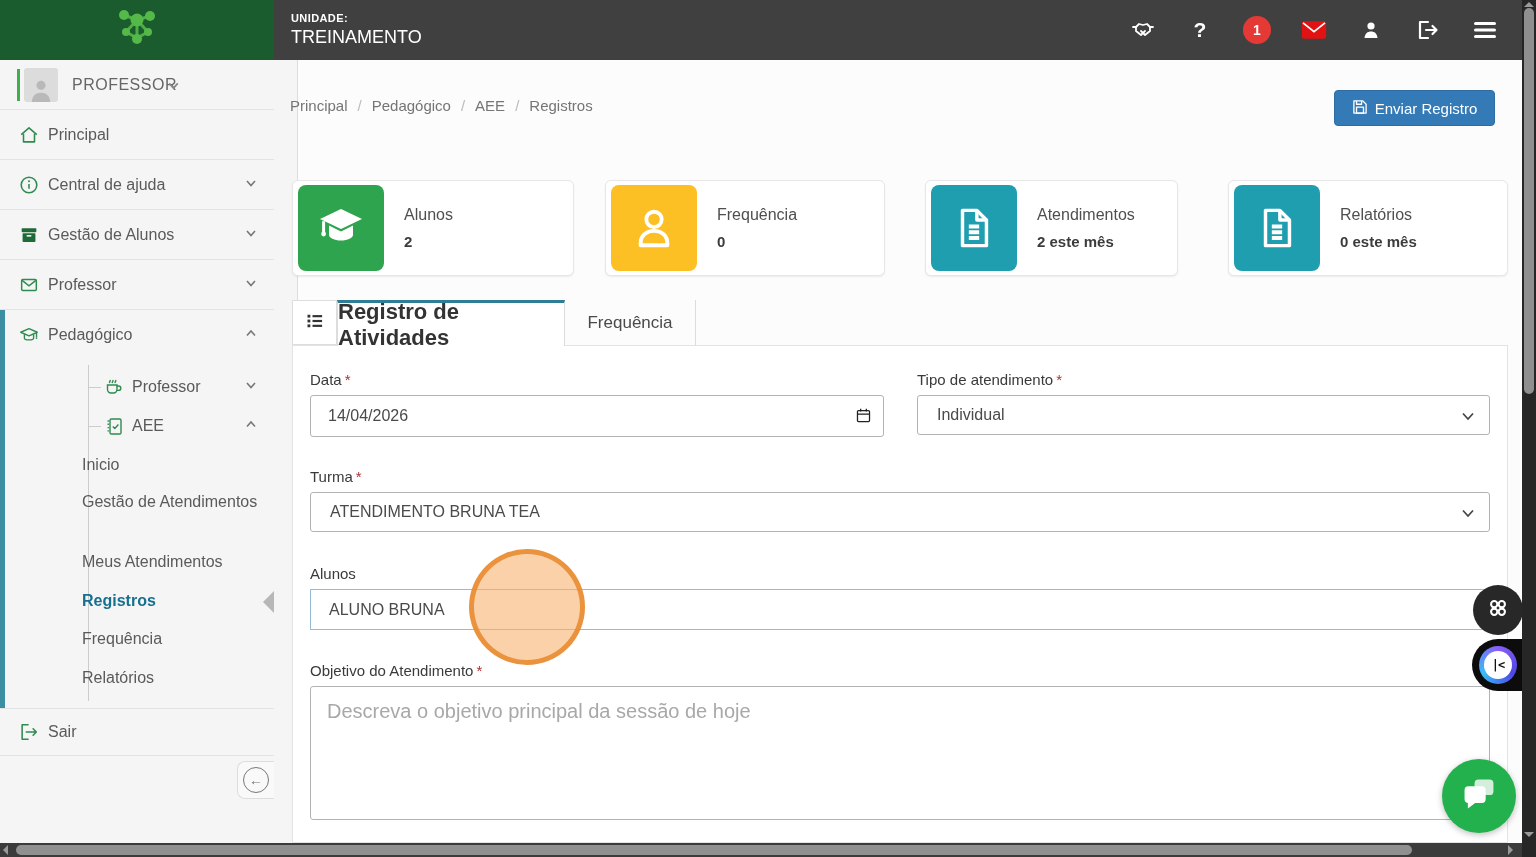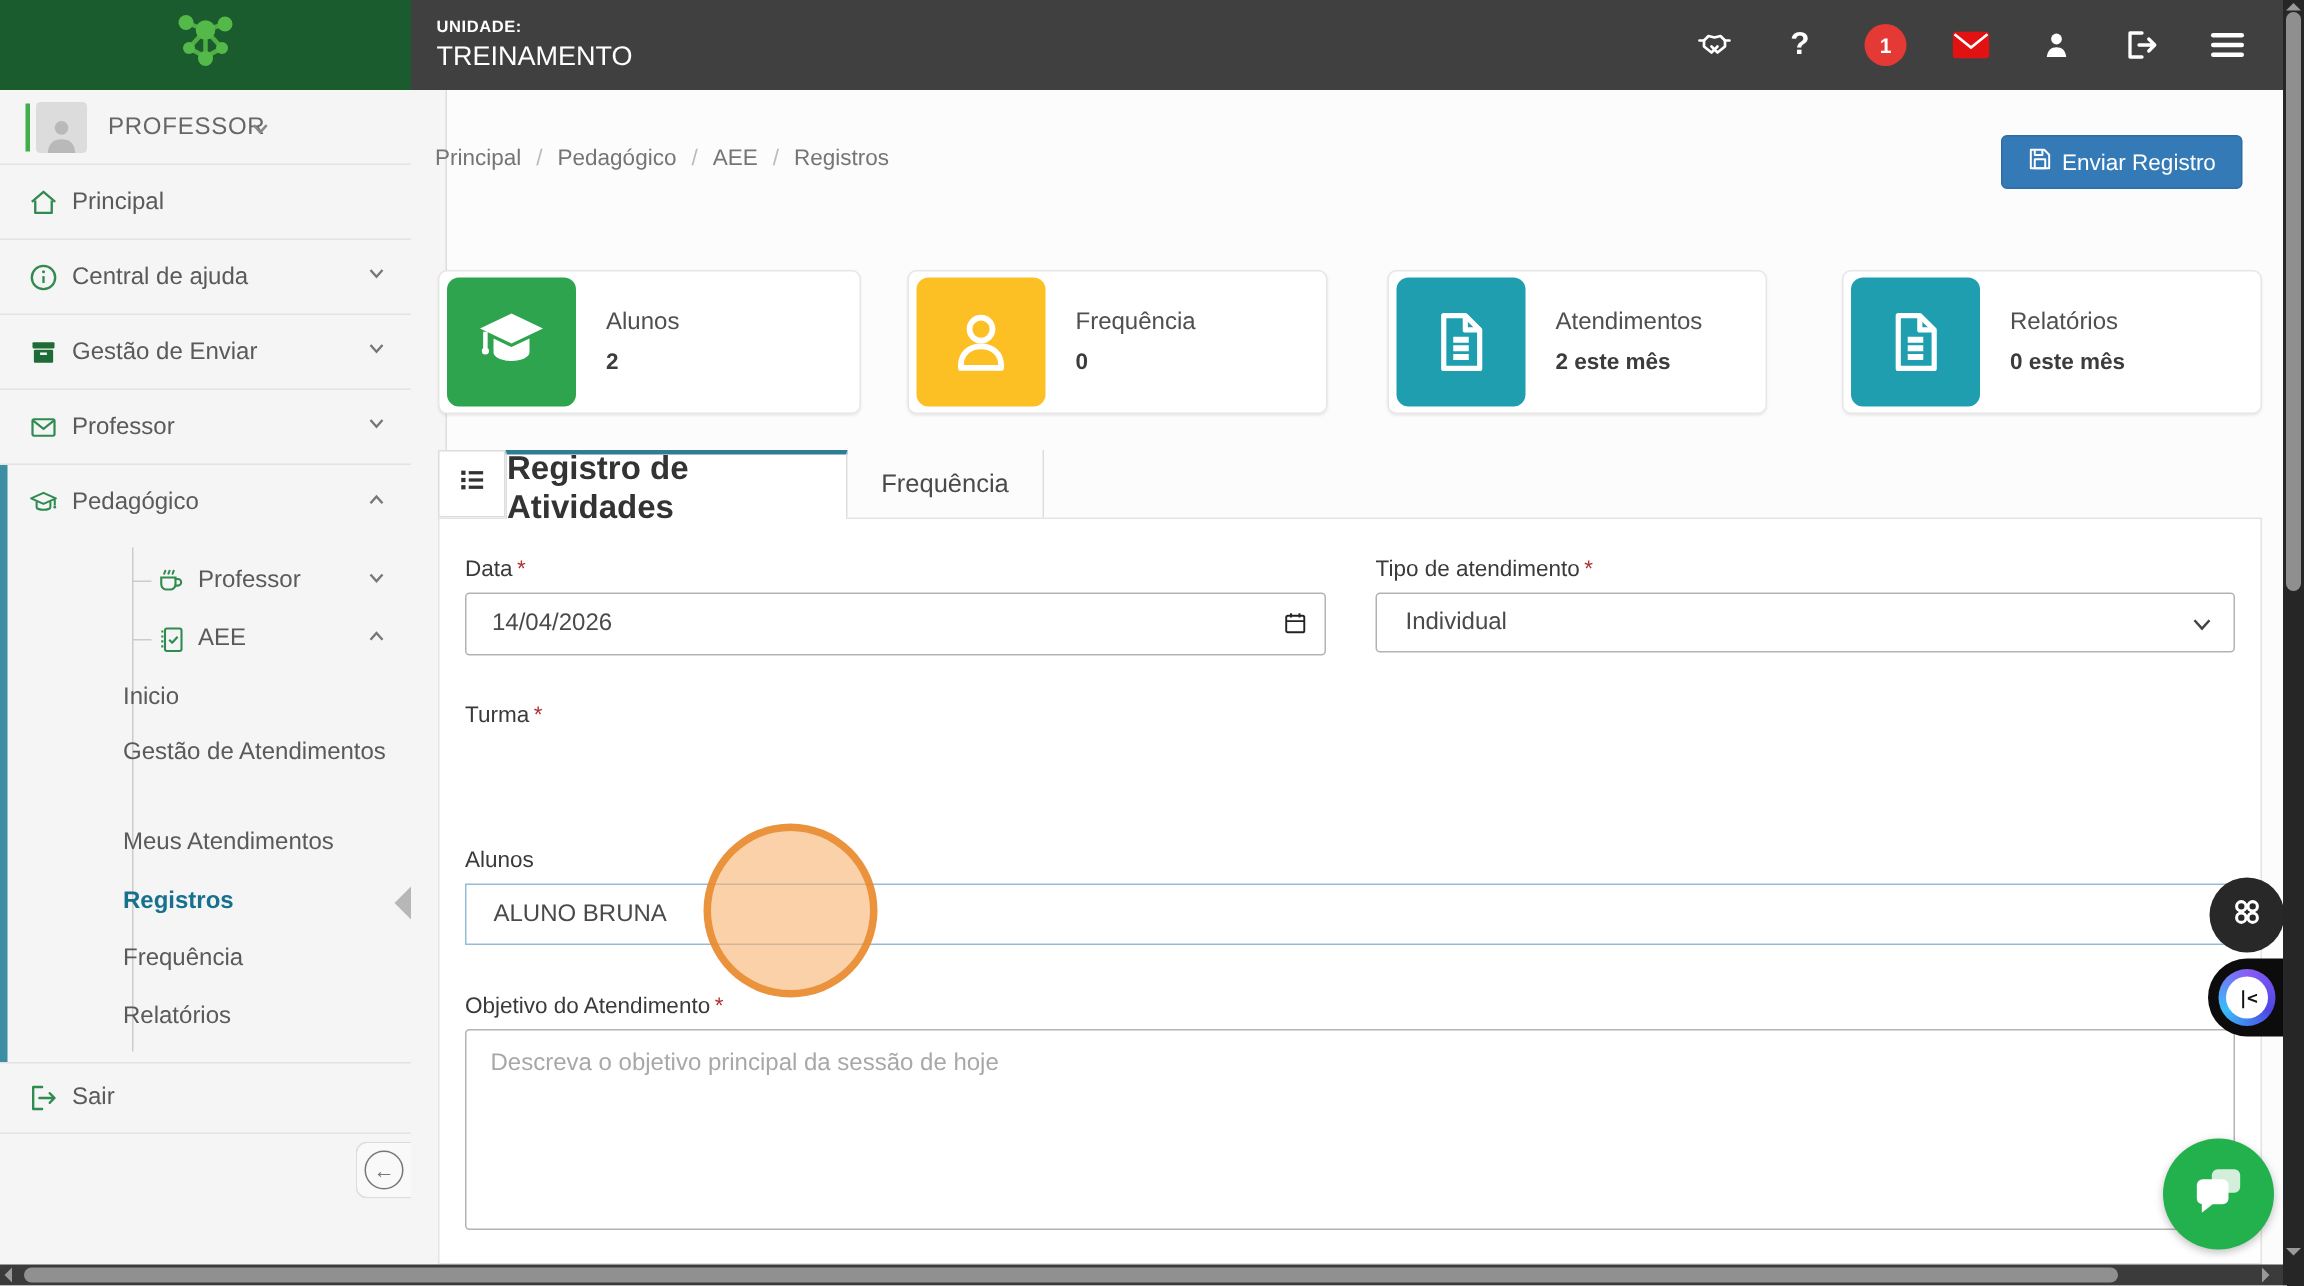--- a/index.html
+++ b/index.html
@@ -91,21 +91,21 @@
   .text-input{width:100%;height:42px;border:1px solid #b3b3b3;border-radius:3px;background:#fff;
               padding:0 40px 0 17px;font-size:16px;color:#4a4a4a;font-family:"Liberation Sans",sans-serif}
   .input-wrap{position:relative}
   .input-icon{position:absolute;right:12px;top:12px;pointer-events:none}
   .selectbox{position:relative;height:40px;border:1px solid #b3b3b3;border-radius:3px;background:#fff;
              display:flex;align-items:center;padding:0 36px 0 19px;font-size:16px;color:#4a4a4a;cursor:pointer}
   .selectbox .caret{position:absolute;right:13px;top:12px}
   .multibox{height:41px;border:1px solid #94bcd6;background:#fff;display:flex;align-items:center;
             padding-left:18px;font-size:16px;color:#4a4a4a;cursor:pointer}
   textarea.obj{width:100%;height:134px;border:1px solid #b3b3b3;border-radius:3px;resize:none;
-               padding:13px 16px;font-size:16px;color:#444;font-family:"Liberation Sans",sans-serif}
+               padding:13px 16px;font-size:20px;color:#444;font-family:"Liberation Sans",sans-serif}
   textarea.obj::placeholder{color:#a8a8a8}
 
   .click-highlight{position:absolute;left:469px;top:549px;width:116px;height:116px;border-radius:50%;
                    background:rgba(247,179,112,.6);border:5px solid rgba(233,135,41,.85);z-index:40}
 
   
   .sider-btn{position:absolute;left:1473px;top:585px;width:50px;height:50px;border-radius:50%;
              background:#282828;z-index:60;display:flex;align-items:center;justify-content:center;cursor:pointer}
   .assist-btn{position:absolute;left:1472px;top:639px;width:64px;height:52px;background:#0c0c0c;
               border-radius:26px 0 0 26px;z-index:60;display:flex;align-items:center;padding-left:7px;cursor:pointer}
@@ -253,21 +253,21 @@
     </div>
 
     <div class="nav-item" style="top:150px">
       <span class="nicon">
         <svg width="22" height="22" viewBox="0 0 24 24">
             <rect x="4" y="4.5" width="16" height="4.5" rx="0.8" fill="#1e6b37"></rect>
             <rect x="5" y="10" width="14" height="9.5" rx="0.8" fill="#1e6b37"></rect>
             <rect x="9.5" y="12" width="5" height="1.8" fill="#f5f5f5"></rect>
           </svg>
       </span>
-      <span class="nlabel">Gestão de Enviar</span>
+      <span class="nlabel">Gestão de Alunos</span>
       <span class="ncaret">
         <svg width="14" height="14" viewBox="0 0 14 14">
             <polyline points="3,5 7,9.5 11,5" fill="none" stroke="#777" stroke-width="1.6"></polyline>
           </svg>
       </span>
     </div>
 
     <div class="nav-item" style="top:200px">
       <span class="nicon">
         <svg width="22" height="22" viewBox="0 0 24 24">
@@ -494,20 +494,28 @@
       <span class="caret">
         <svg width="16" height="16" viewBox="0 0 16 16">
             <polyline points="3,5.5 8,11 13,5.5" fill="none" stroke="#444" stroke-width="1.7"></polyline>
           </svg>
       </span>
     </div>
   </div>
 
   <div class="fgroup" style="left:310px;top:468px;width:1180px">
     <div class="flabel"><span>Turma</span><span class="req">*</span></div>
+    <div class="selectbox">
+      <span>ATENDIMENTO BRUNA TEA</span>
+      <span class="caret">
+        <svg width="16" height="16" viewBox="0 0 16 16">
+            <polyline points="3,5.5 8,11 13,5.5" fill="none" stroke="#444" stroke-width="1.7"></polyline>
+          </svg>
+      </span>
+    </div>
   </div>
 
   <div class="fgroup" style="left:310px;top:565px;width:1180px">
     <div class="flabel">Alunos</div>
     <div class="multibox">
       <span>ALUNO BRUNA</span>
     </div>
   </div>
 
   <div class="fgroup" style="left:310px;top:662px;width:1180px">

